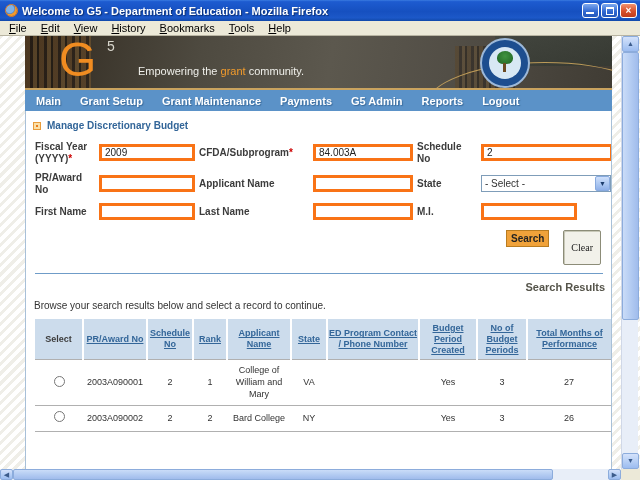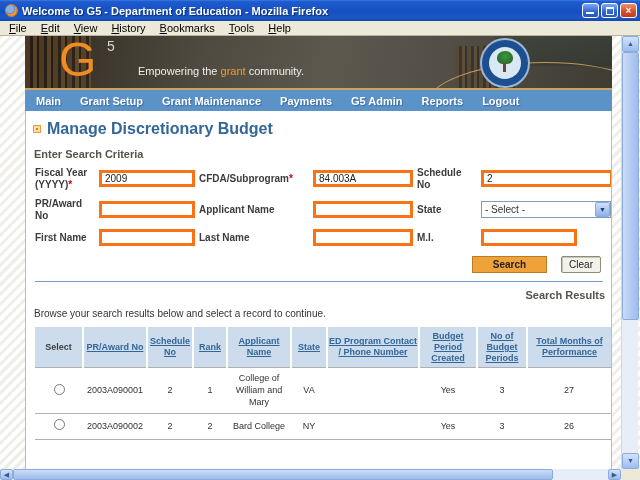--- a/index.html
+++ b/index.html
@@ -63,41 +63,41 @@
     display:flex; align-items:center; gap:19px; padding-left:11px; }
   .nav-item { color:#fff; font-size:11px; font-weight:bold; text-shadow:1px 1px 1px #3a6a9a; white-space:nowrap; }
 
   
   .content { position:absolute; left:25px; top:111px; width:587px; height:358px; background:#fff;
     border-left:1px solid #a8c0d8; border-right:1px solid #a8c0d8; padding:9px 6px 0 7px;
     font-size:10px; color:#333; overflow:hidden; }
   .page-title { display:flex; align-items:center; gap:6px; margin-bottom:10px; }
   .bullet { width:8px; height:8px; background:#fbe0a8; border:1px solid #e89c3c; position:relative; }
   .bullet::after { content:""; position:absolute; left:2px; top:2px; width:2px; height:2px; background:#e87c1c; }
-  .page-title-text { color:#336699; font-size:16px; font-weight:bold; }
+  .page-title-text { color:#336699; font-size:10px; font-weight:bold; }
   .crit-head { font-weight:bold; color:#55544a; font-size:11px; margin:0 0 7px 1px; }
   .crit-note { font-size:10px; margin:0 0 9px 1px; }
   .req { color:#cc0000; font-weight:bold; }
 
   .form-grid { display:grid; margin-left:2px;
     grid-template-columns:60px 96px 110px 100px 60px 132px; column-gap:4px; row-gap:8px;
     align-items:center; }
   .flabel { font-weight:bold; font-size:10px; color:#3c3c3c; line-height:1.15; }
   .xp-input { width:100%; height:17px; border:3px solid #f97316; font-size:10px; padding:1px 3px;
     font-family:"Liberation Sans", sans-serif; color:#222; }
   .xp-input.short { width:96px; }
   .xp-select { width:130px; height:17px; border:1px solid #7f9db9; background:#fff; display:flex;
     align-items:center; justify-content:space-between; padding-left:3px; color:#333; }
   .xp-select-btn { width:15px; height:15px; background:linear-gradient(180deg,#cfe0fb,#a8c4f0 60%,#8fb0e8);
     border:1px solid #88aade; border-radius:2px; color:#1c3c6c; font-size:7px; line-height:14px; text-align:center; }
   .btn-row { display:flex; justify-content:flex-end; gap:14px; margin:10px 4px 8px 0; }
   .btn-search { background:#f0a23a; border:1px solid #b97c20; font-weight:bold; color:#222;
-    font-size:10px; height:17px; padding:0 20px; font-family:"Liberation Sans", sans-serif; }
+    font-size:10px; height:17px; padding:0 4px; font-family:"Liberation Sans", sans-serif; }
   .btn-clear { background:#f2f1ea; border:1px solid #8c8c78; color:#222; font-size:10px;
-    height:17px; padding:0 7px; border-radius:2px; box-shadow:1px 1px 0 #c8c8b8 inset; font-family:Liberation Sans, sans-serif; }
+    height:35px; padding:0 7px; border-radius:2px; box-shadow:1px 1px 0 #c8c8b8 inset; font-family:Liberation Serif, serif; }
   .hr-blue { border:0; border-top:1px solid #6f9cc8; margin:0 2px 7px 2px; }
 
   .results-head { font-weight:bold; color:#55544a; font-size:11px; margin:0 0 7px 1px;text-align:right; }
   .results-note { font-size:10px; margin:0 0 8px 1px; }
 
   .pg { display:flex; align-items:center; font-size:10px; margin:0 0 5px 208px; }
   .pg-total { margin-right:20px; }
   .pg-btn { width:16px; height:13px; background:#f0efe8; border:1px solid #9a9a8a; border-radius:2px;
     font-size:6px; line-height:11px; text-align:center; color:#222; padding:0; margin-right:7px;
     font-family:"Liberation Sans", sans-serif; }
@@ -193,21 +193,20 @@
     <span class="nav-item">Logout</span>
   </div>
 
   <div class="content">
 
     <div class="page-title">
       <span class="bullet"></span>
       <span class="page-title-text">Manage Discretionary Budget</span>
     </div>
 
-    <div class="crit-head">Enter Search Criteria</div>
 
     <div class="form-grid">
       <span class="flabel"><span>Fiscal Year</span><br><span>(YYYY)</span><span class="req">*</span></span>
       <input class="xp-input" value="2009" style="">
       <span class="flabel"><span>CFDA/Subprogram</span><span class="req">*</span></span>
       <input class="xp-input" value="84.003A" style="">
       <span class="flabel">Schedule No</span>
       <input class="xp-input" value="2" style="">
 
       <span class="flabel">PR/Award No</span>

